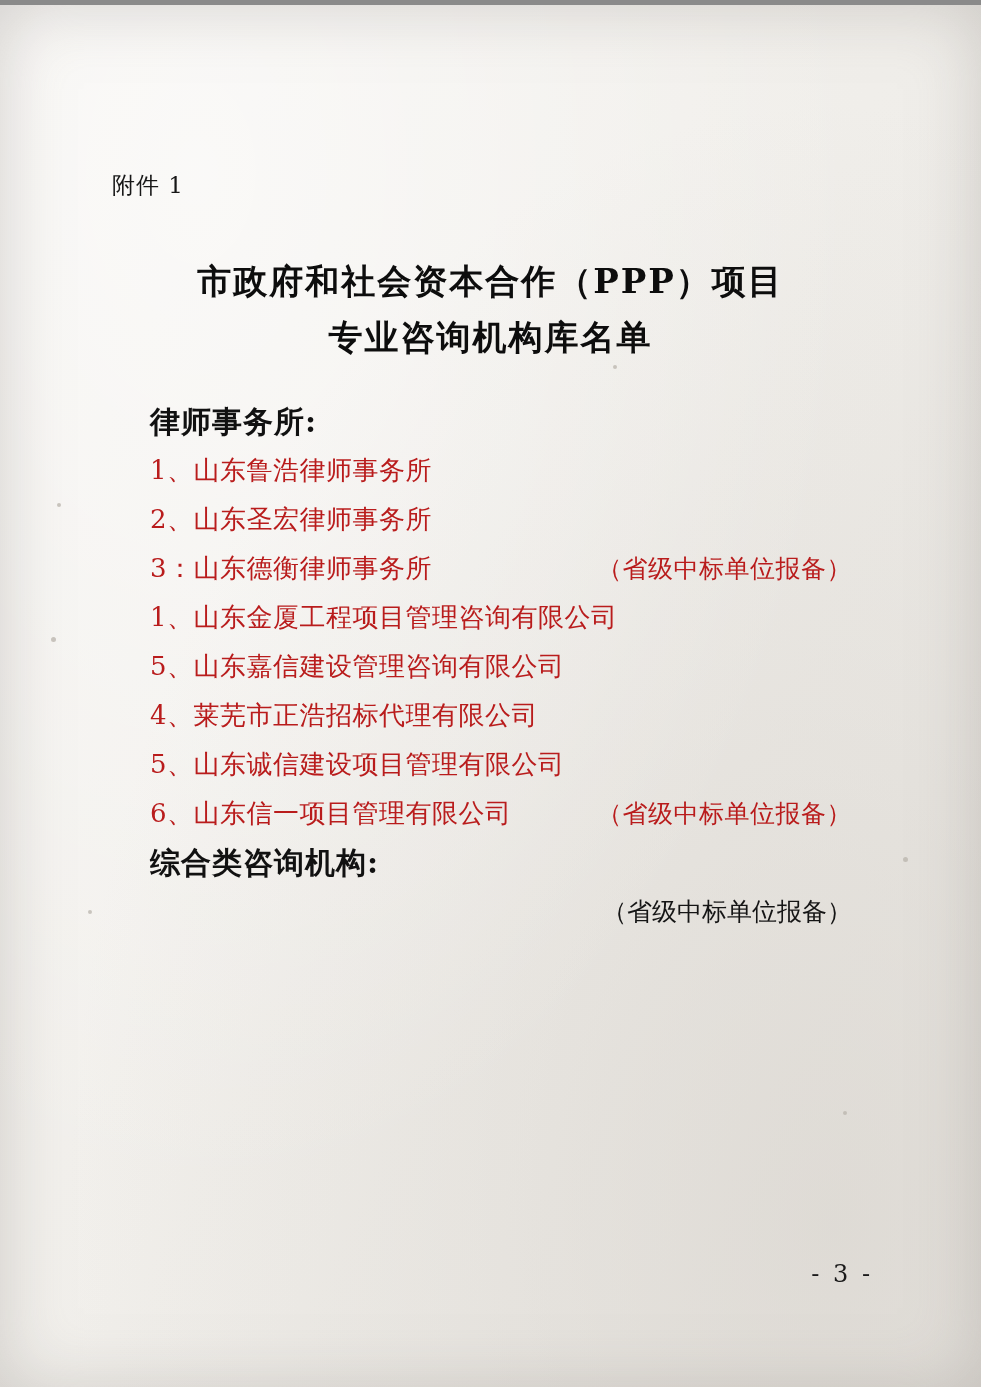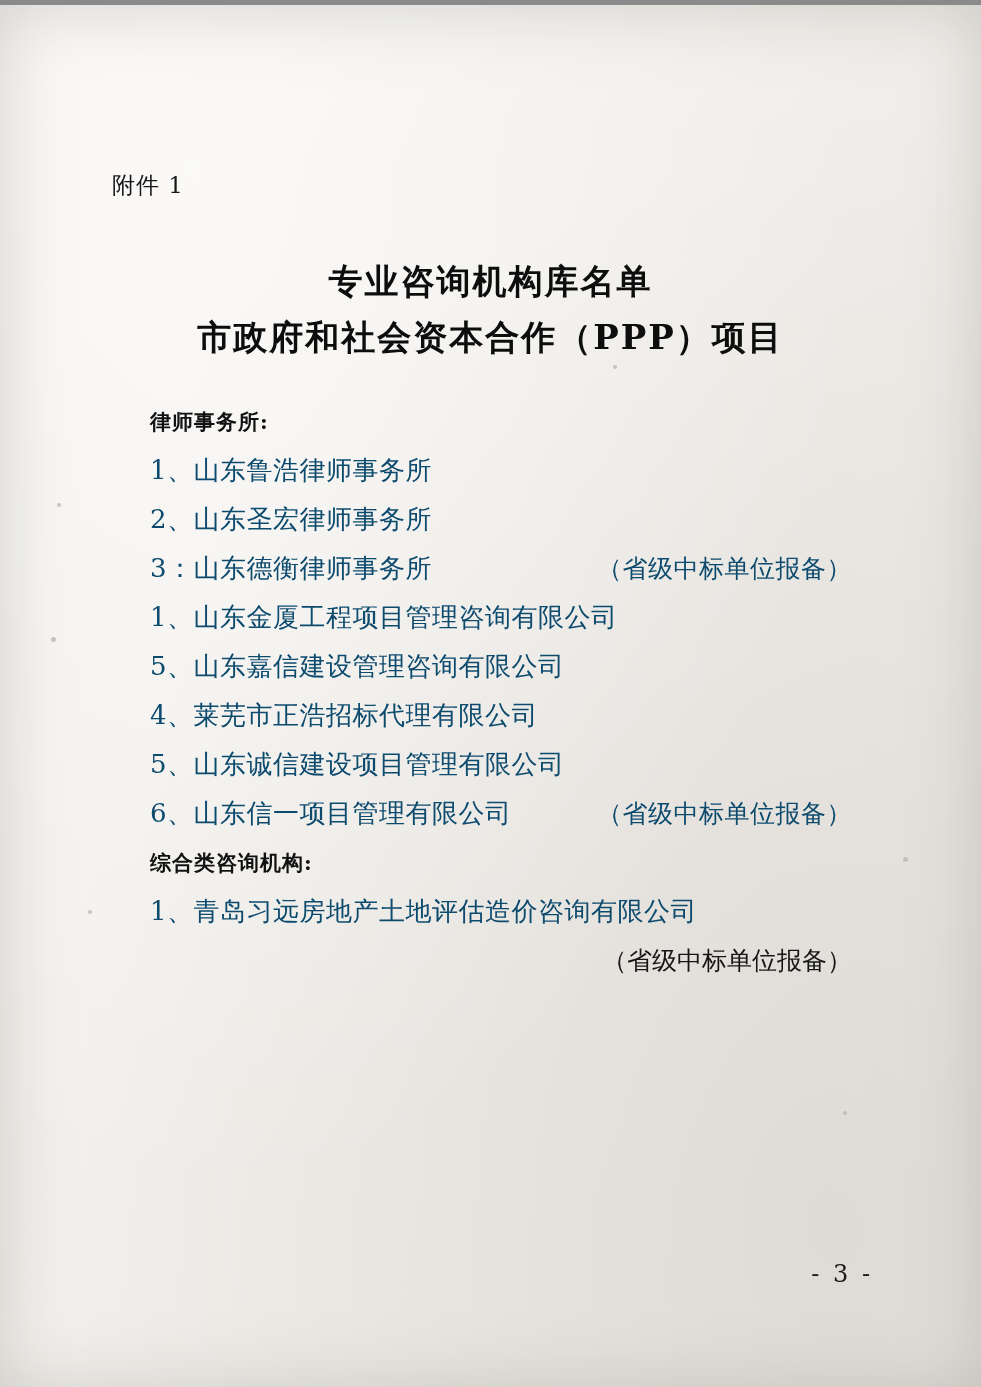--- a/index.html
+++ b/index.html
@@ -68,35 +68,35 @@
   }
 
   .body-block {
     position: absolute;
     left: 150px;
     top: 392px;
     width: 760px;
   }
 
   .section-heading {
-    font-size: 21px;
+    font-size: 30px;
     font-weight: bold;
     color: #111;
     letter-spacing: 1px;
     line-height: 49px;
     margin: 0;
     white-space: nowrap;
   }
 
   .entry {
     display: flex;
     align-items: baseline;
     line-height: 49px;
     font-size: 26px;
-    color: #0c4a6e;
+    color: #b91c1c;
     letter-spacing: 0.5px;
     white-space: nowrap;
   }
   .entry .entry-text {
     display: inline-block;
   }
   .entry .entry-note {
     display: inline-block;
     margin-left: auto;
     padding-right: 58px;
@@ -140,22 +140,22 @@
   <span class="speck" style="left:88px;top:905px;width:4px;height:4px;"></span>
   <span class="speck" style="left:903px;top:852px;width:5px;height:5px;"></span>
   <span class="speck" style="left:843px;top:1106px;width:4px;height:4px;"></span>
   <span class="speck" style="left:613px;top:360px;width:4px;height:4px;"></span>
 
   <div class="content">
 
     <div class="attachment-label">附件 1</div>
 
     <div class="doc-title">
+      <div class="line">市政府和社会资本合作（PPP）项目</div>
       <div class="line">专业咨询机构库名单</div>
-      <div class="line">市政府和社会资本合作（PPP）项目</div>
     </div>
 
     <div class="body-block">
 
       <div class="section">
         <div class="section-heading">律师事务所:</div>
         <div class="entry">
           <span class="entry-text">1、山东鲁浩律师事务所</span>
         </div>
         <div class="entry">
@@ -182,23 +182,20 @@
           <span class="entry-text">5、山东诚信建设项目管理有限公司</span>
         </div>
         <div class="entry">
           <span class="entry-text">6、山东信一项目管理有限公司</span>
           <span class="entry-note">（省级中标单位报备）</span>
         </div>
       </div>
 
       <div class="section">
         <div class="section-heading">综合类咨询机构:</div>
-        <div class="entry">
-          <span class="entry-text">1、青岛习远房地产土地评估造价咨询有限公司</span>
-        </div>
         <div class="note-row">（省级中标单位报备）</div>
       </div>
 
     </div>
 
     <div class="page-number">- 3 -</div>
   </div>
 
   <div class="edge-shade"></div>
 </div>

